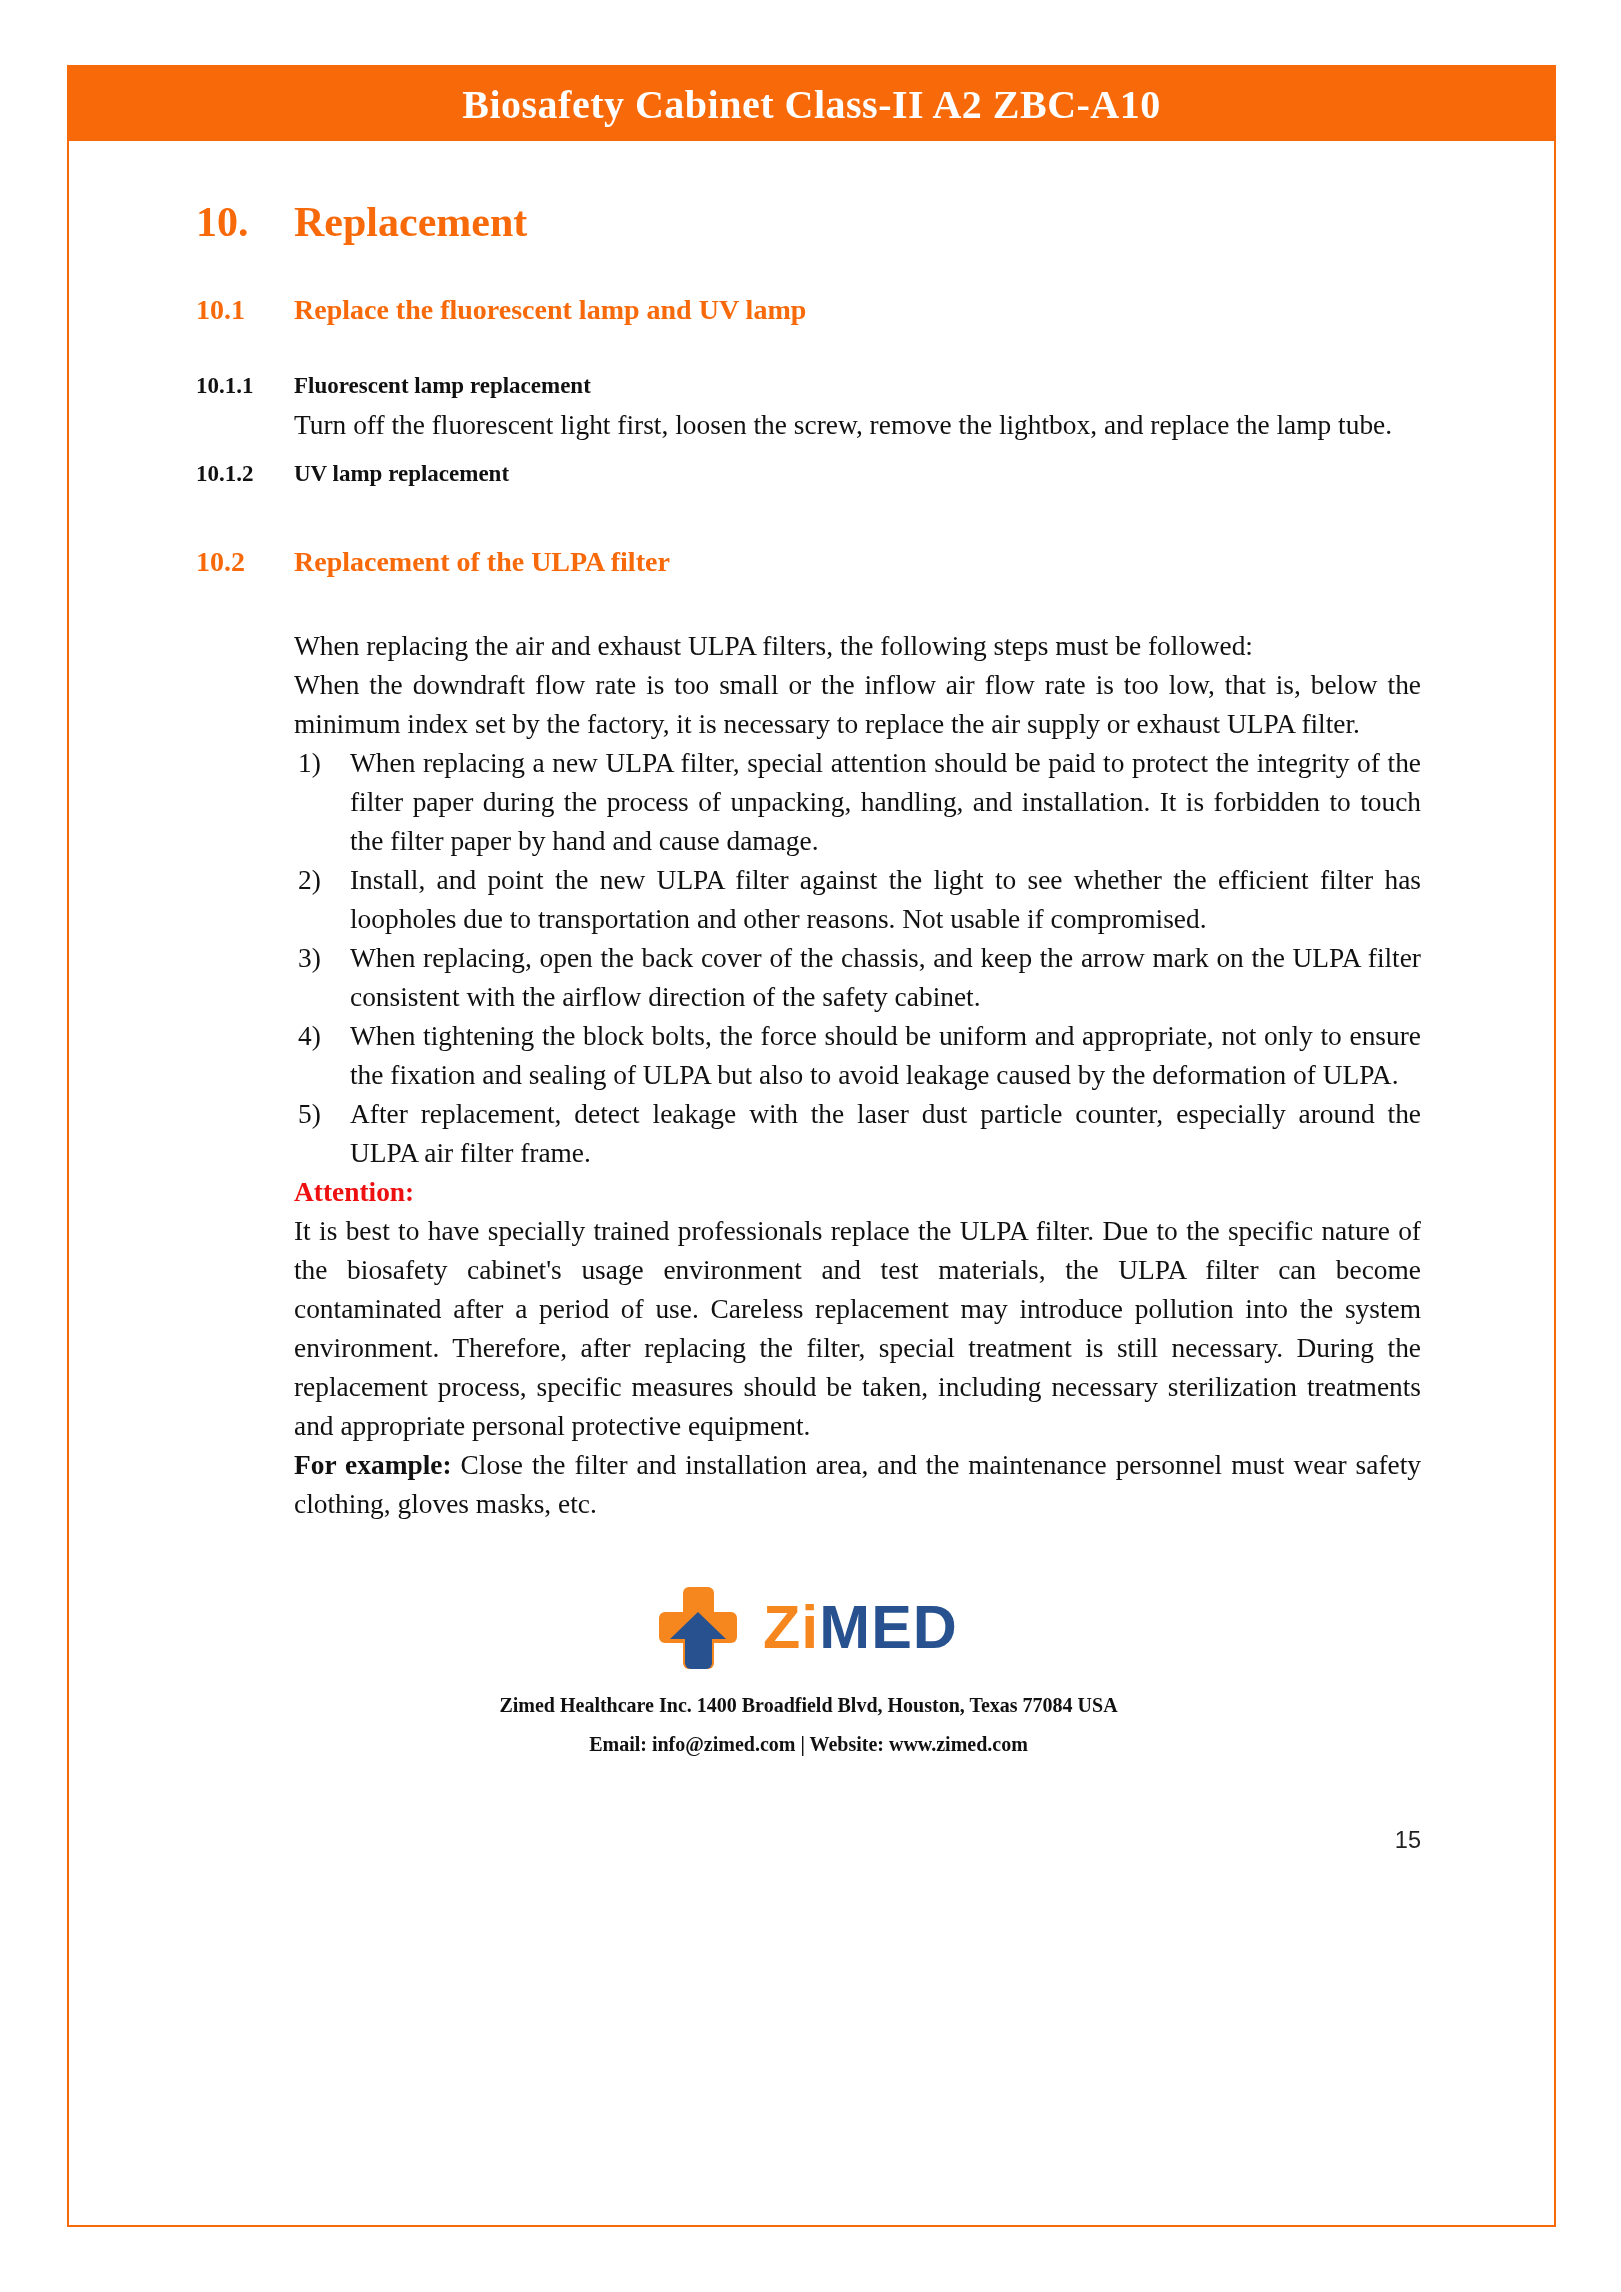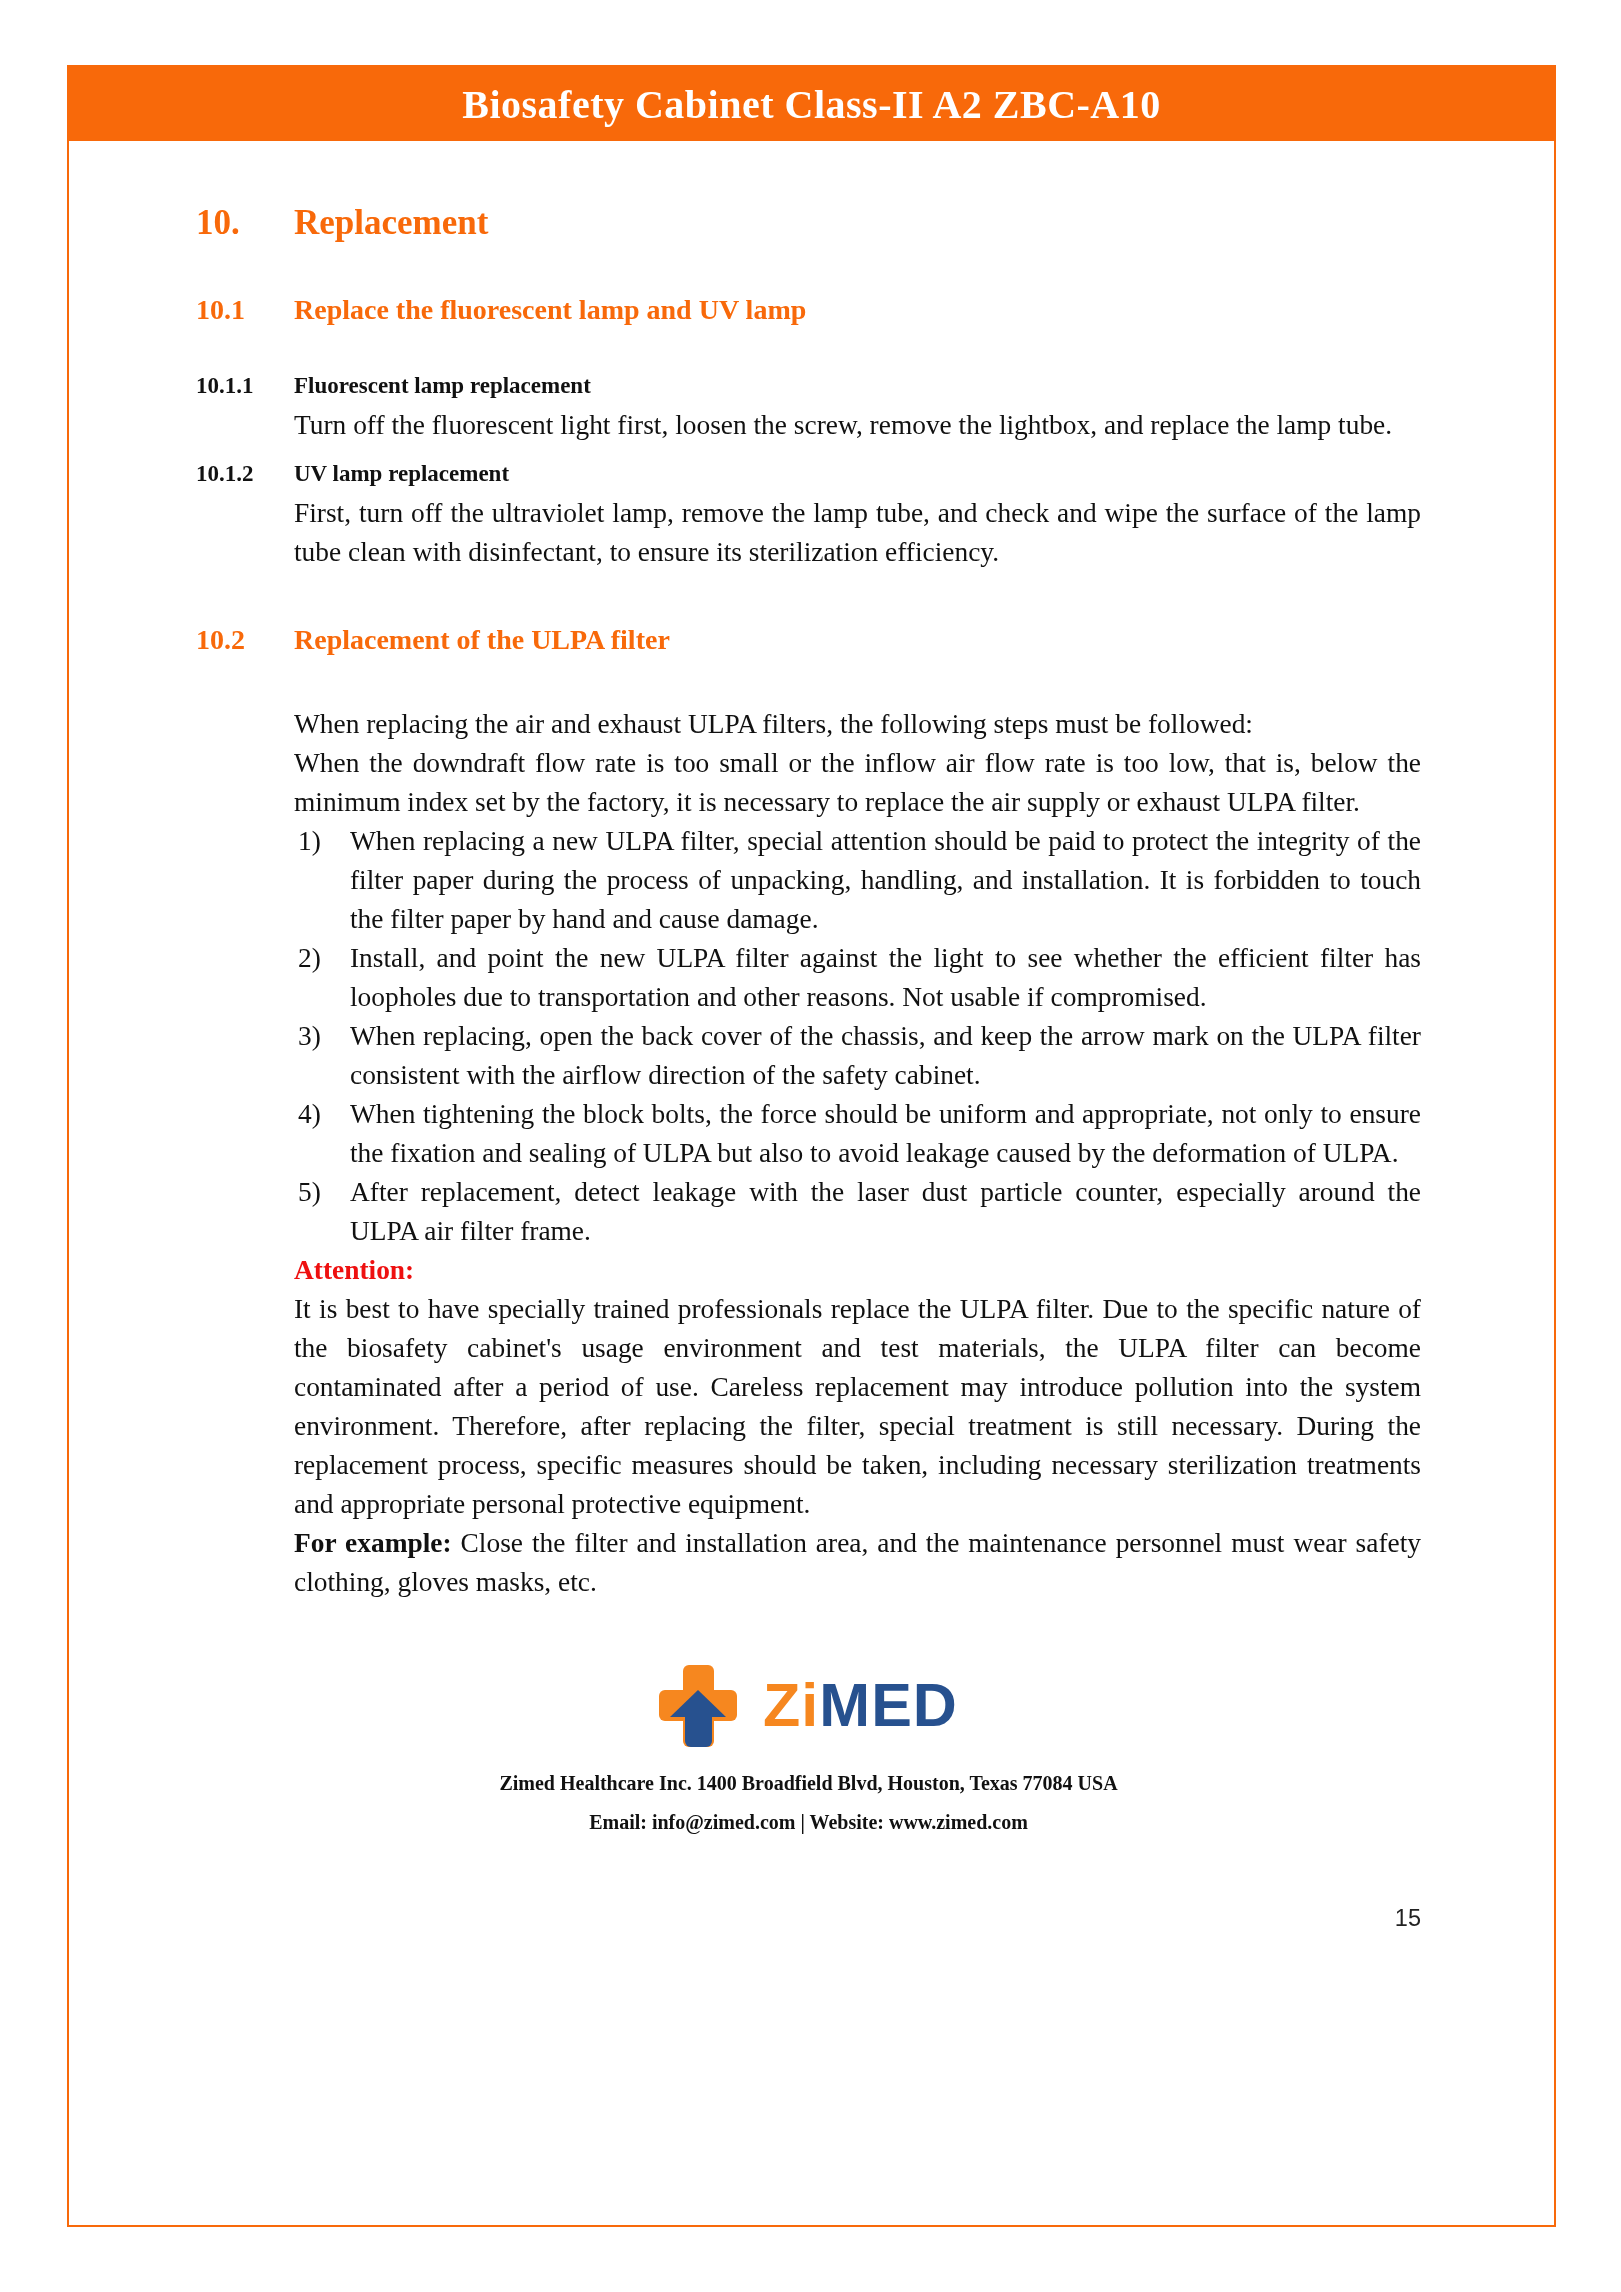--- a/index.html
+++ b/index.html
@@ -31,21 +31,21 @@
   .content{
     position:absolute;left:0;top:140px;width:1621px;
     padding:0 200px 0 196px;
     box-sizing:border-box;
     font-size:27.4px;line-height:39px;
     text-align:justify;
   }
   .h1{
     display:flex;margin-top:59px;
     color:var(--accent,#F8690A);
-    font-size:35px;font-weight:bold;line-height:47px;
+    font-size:42px;font-weight:bold;line-height:47px;
     text-align:left;
   }
   .h1 .num{width:98px;flex:0 0 auto;}
   .h2{
     display:flex;margin-top:43px;
     color:var(--accent,#F8690A);
     font-size:28px;font-weight:bold;line-height:41px;
     text-align:left;
   }
   .h2.second{margin-top:47px;margin-bottom:45px;}
@@ -121,21 +121,20 @@
     <div class="h3 first">
       <span class="num">10.1.1</span>
       <span>Fluorescent lamp replacement</span>
     </div>
     <div class="indent">Turn off the fluorescent light first, loosen the screw, remove the lightbox, and replace the lamp tube.</div>
 
     <div class="h3">
       <span class="num">10.1.2</span>
       <span>UV lamp replacement</span>
     </div>
-    <div class="indent">First, turn off the ultraviolet lamp, remove the lamp tube, and check and wipe the surface of the lamp tube clean with disinfectant, to ensure its sterilization efficiency.</div>
 
     <div class="h2 second">
       <span class="num">10.2</span>
       <span>Replacement of the ULPA filter</span>
     </div>
 
     <div class="indent">When replacing the air and exhaust ULPA filters, the following steps must be followed:</div>
     <div class="indent">When the downdraft flow rate is too small or the inflow air flow rate is too low, that is, below the minimum index set by the factory, it is necessary to replace the air supply or exhaust ULPA filter.</div>
 
     <div class="step">

